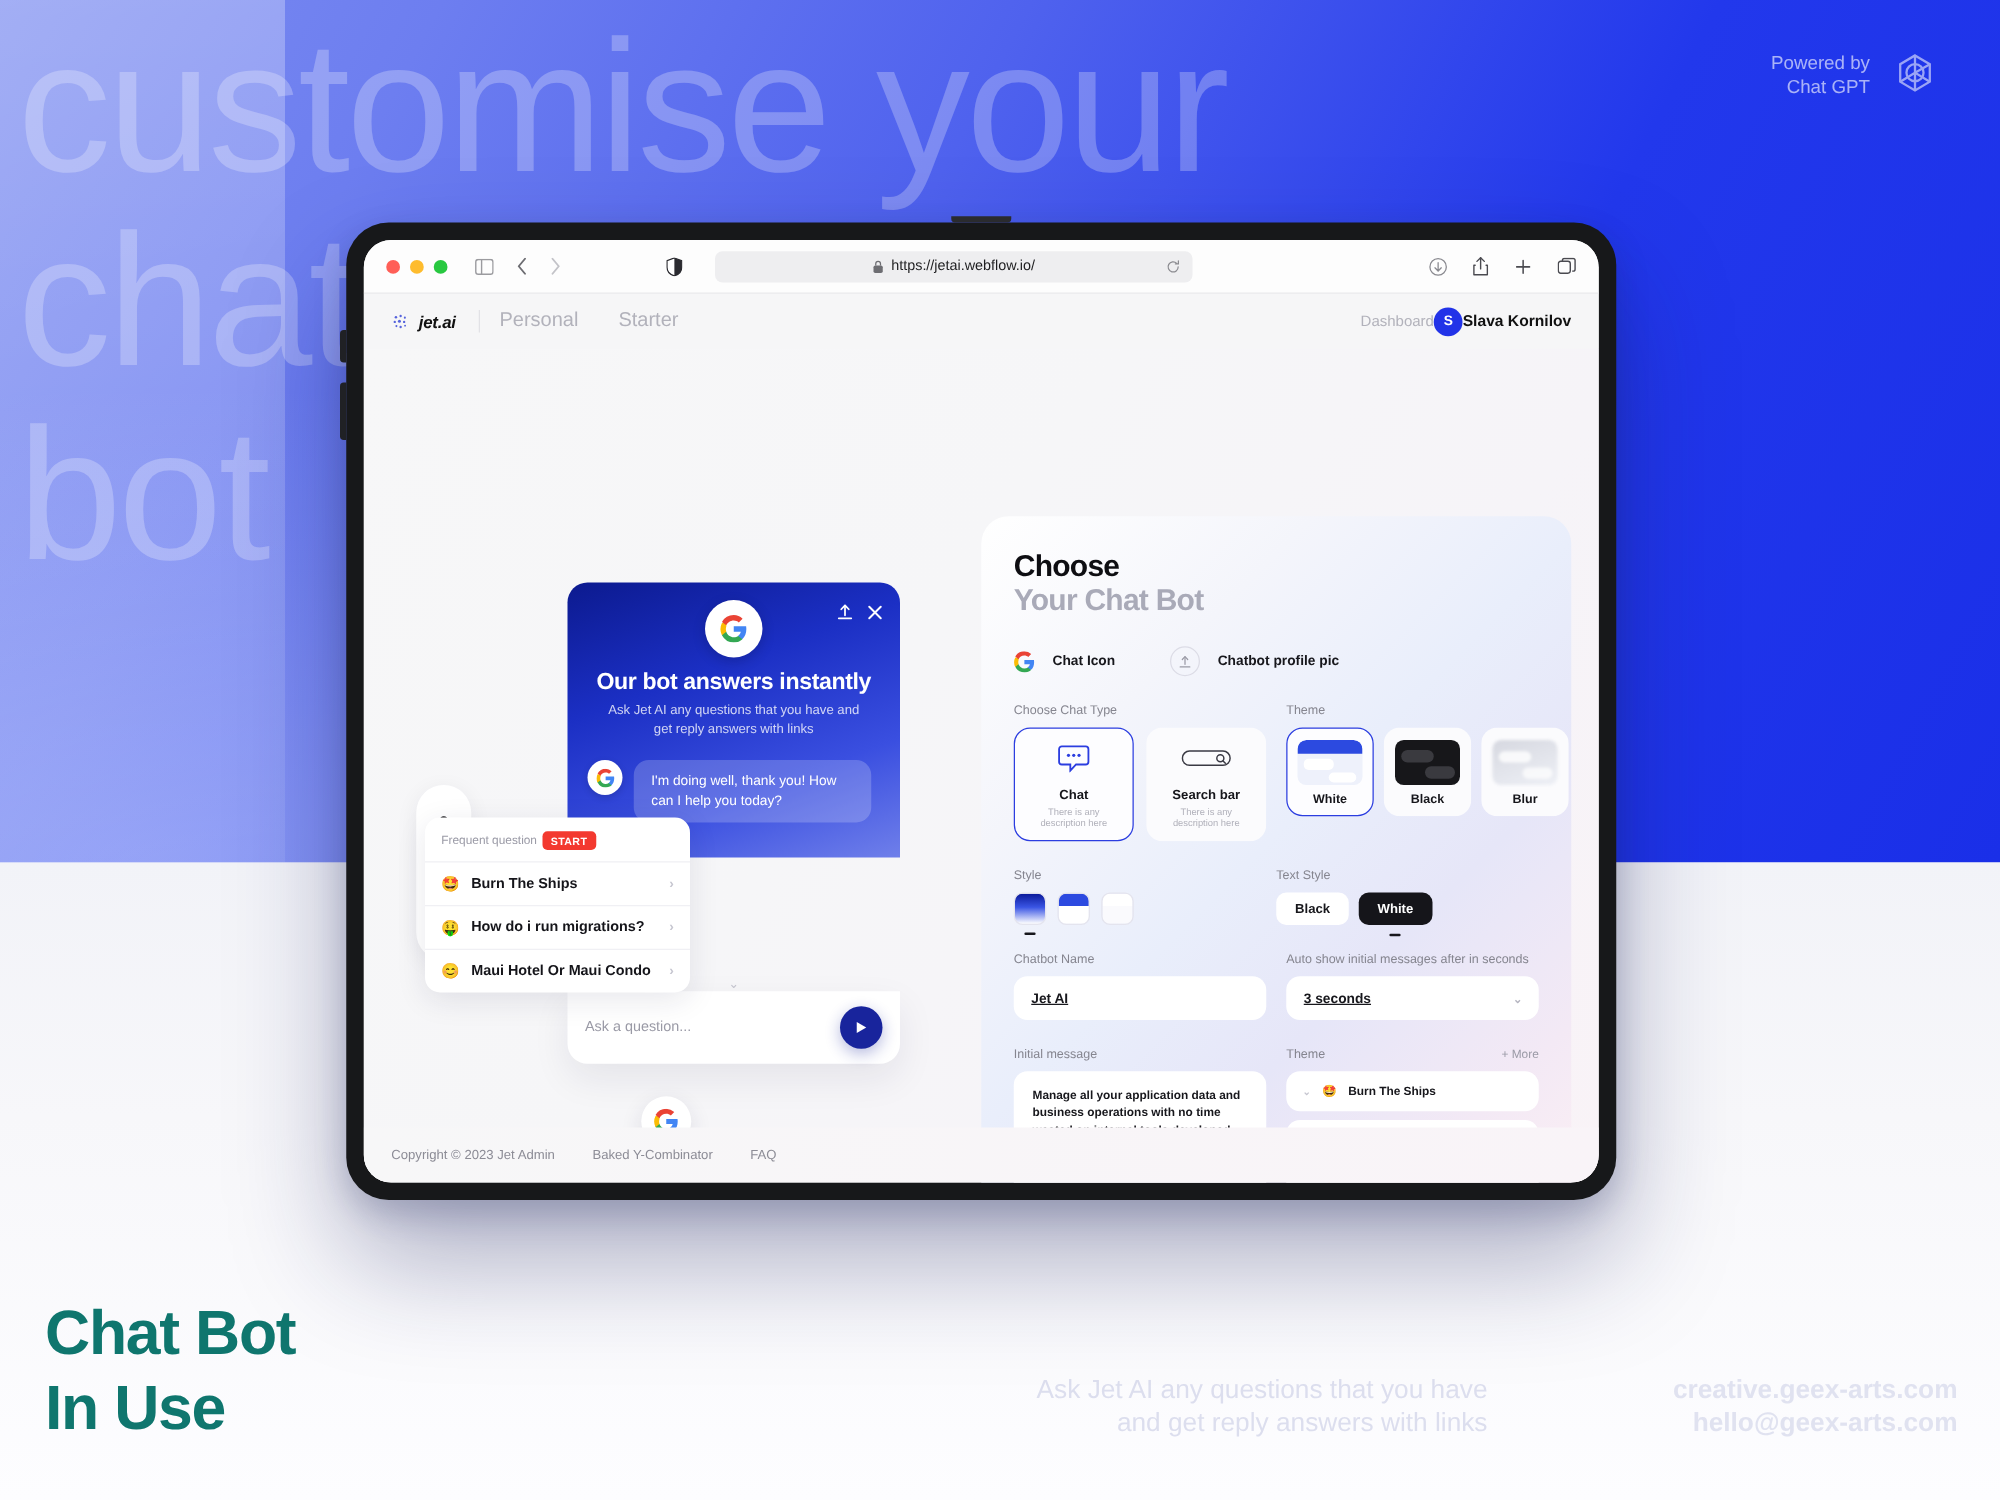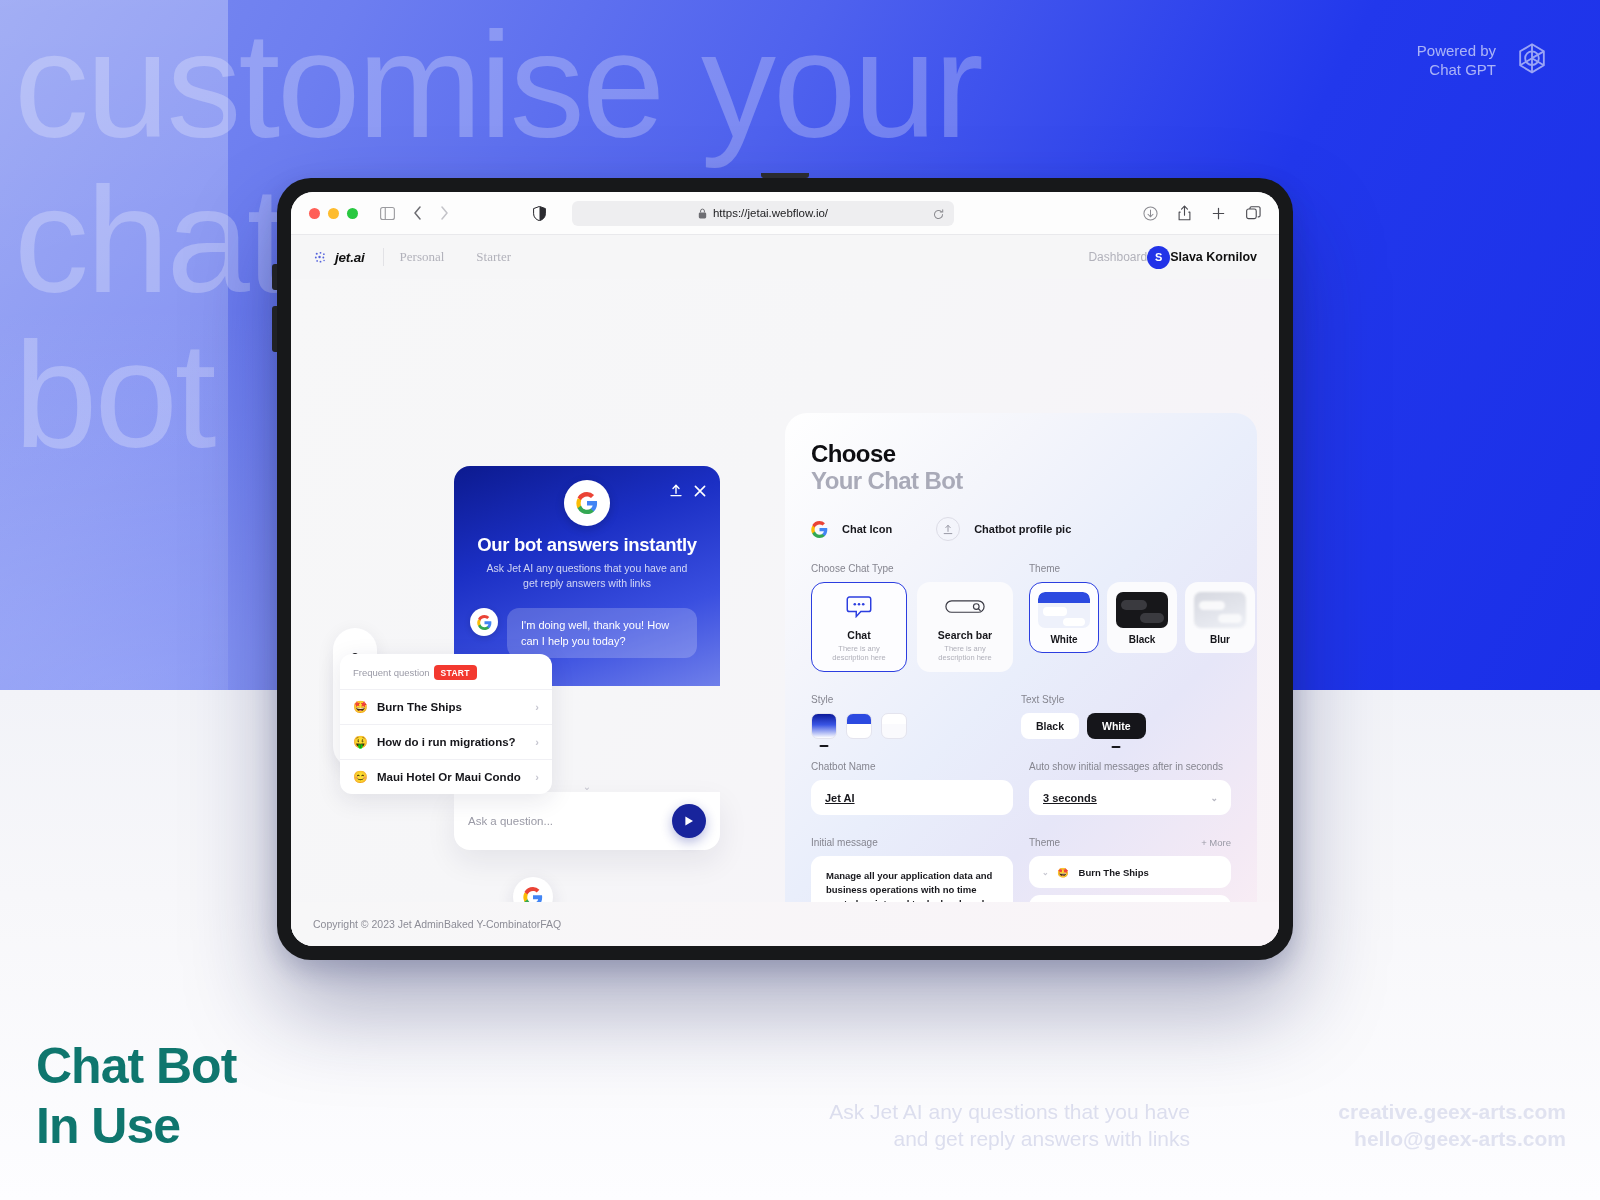--- a/index.html
+++ b/index.html
@@ -111,21 +111,21 @@
 
   
   .app-header {
     height: 44px; background:#f6f6f7; display:flex; align-items:center;
     padding: 0 22px; gap: 0;
   }
   .brand { display:flex; align-items:center; gap:7px; padding-right:18px; }
   .brand-logo { width:15px; height:15px; opacity:.85; }
   .brand-name { font-size:13.5px; font-weight:700; color:#111; letter-spacing:-.2px; font-style:italic;}
   .hdr-div { width:1px; height:18px; background:#e2e2e6; }
-  .hdr-link { font-size:13px; color:#b2b2bb; padding:0 16px;font-family:Liberation Serif, serif; }
+  .hdr-link { font-size:16px; color:#b2b2bb; padding:0 16px; }
   .hdr-right { margin-left:auto; display:flex; align-items:center; }
   .hdr-dash { font-size:12px; color:#b2b2bb; }
   .avatar {
     width:23px; height:23px; border-radius:50%; background:#2233e8; color:#fff;
     font-size:11px; font-weight:700; display:flex; align-items:center; justify-content:center;
   }
   .hdr-user { font-size:12.5px; font-weight:700; color:#111; }
 
   
   .page {
@@ -321,21 +321,21 @@
   .q-list { display:flex; flex-direction:column; gap:7px; }
   .q-item {
     background:#fff; border-radius:11px; height:32px; display:flex; align-items:center;
     padding:0 13px; gap:9px; font-size:9.5px; font-weight:700; color:#17171c;
   }
   .q-caret{ color:#c6c6d0; font-size:8px; }
 
   
   .footer {
     position:absolute; left:0; bottom:0; width:988px; height:44px;
-    display:flex; align-items:center; padding:0 22px;
+    display:flex; align-items:center; gap:30px; padding:0 22px;
     background: linear-gradient(90deg,#f7f7f8,#f9f4f8);
   }
   .footer span{ font-size:10.5px; color:#8c8c96; }
 </style>
 </head>
 <body>
 
 <div class="bg-blue">
   <div class="bg-white-left"></div>
   <div class="hero-text">customise your

